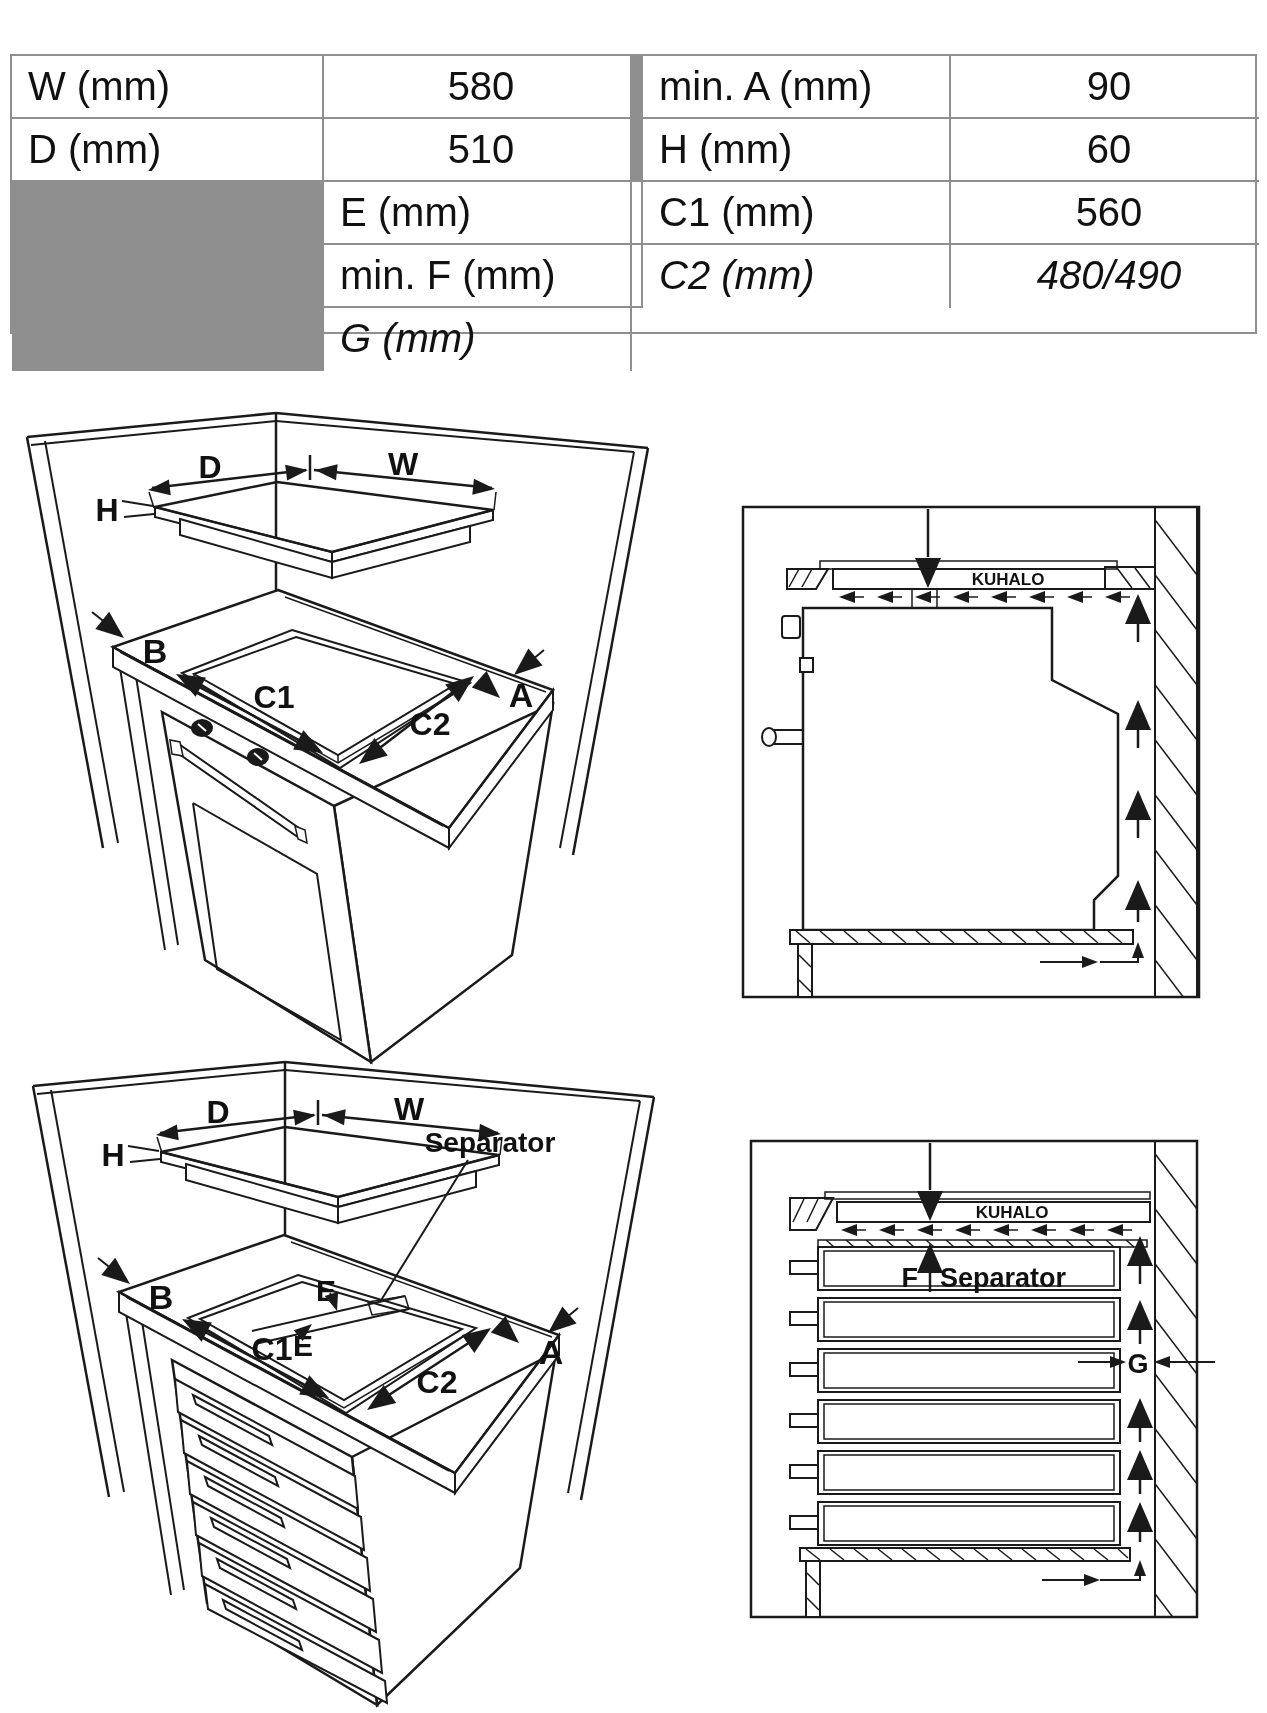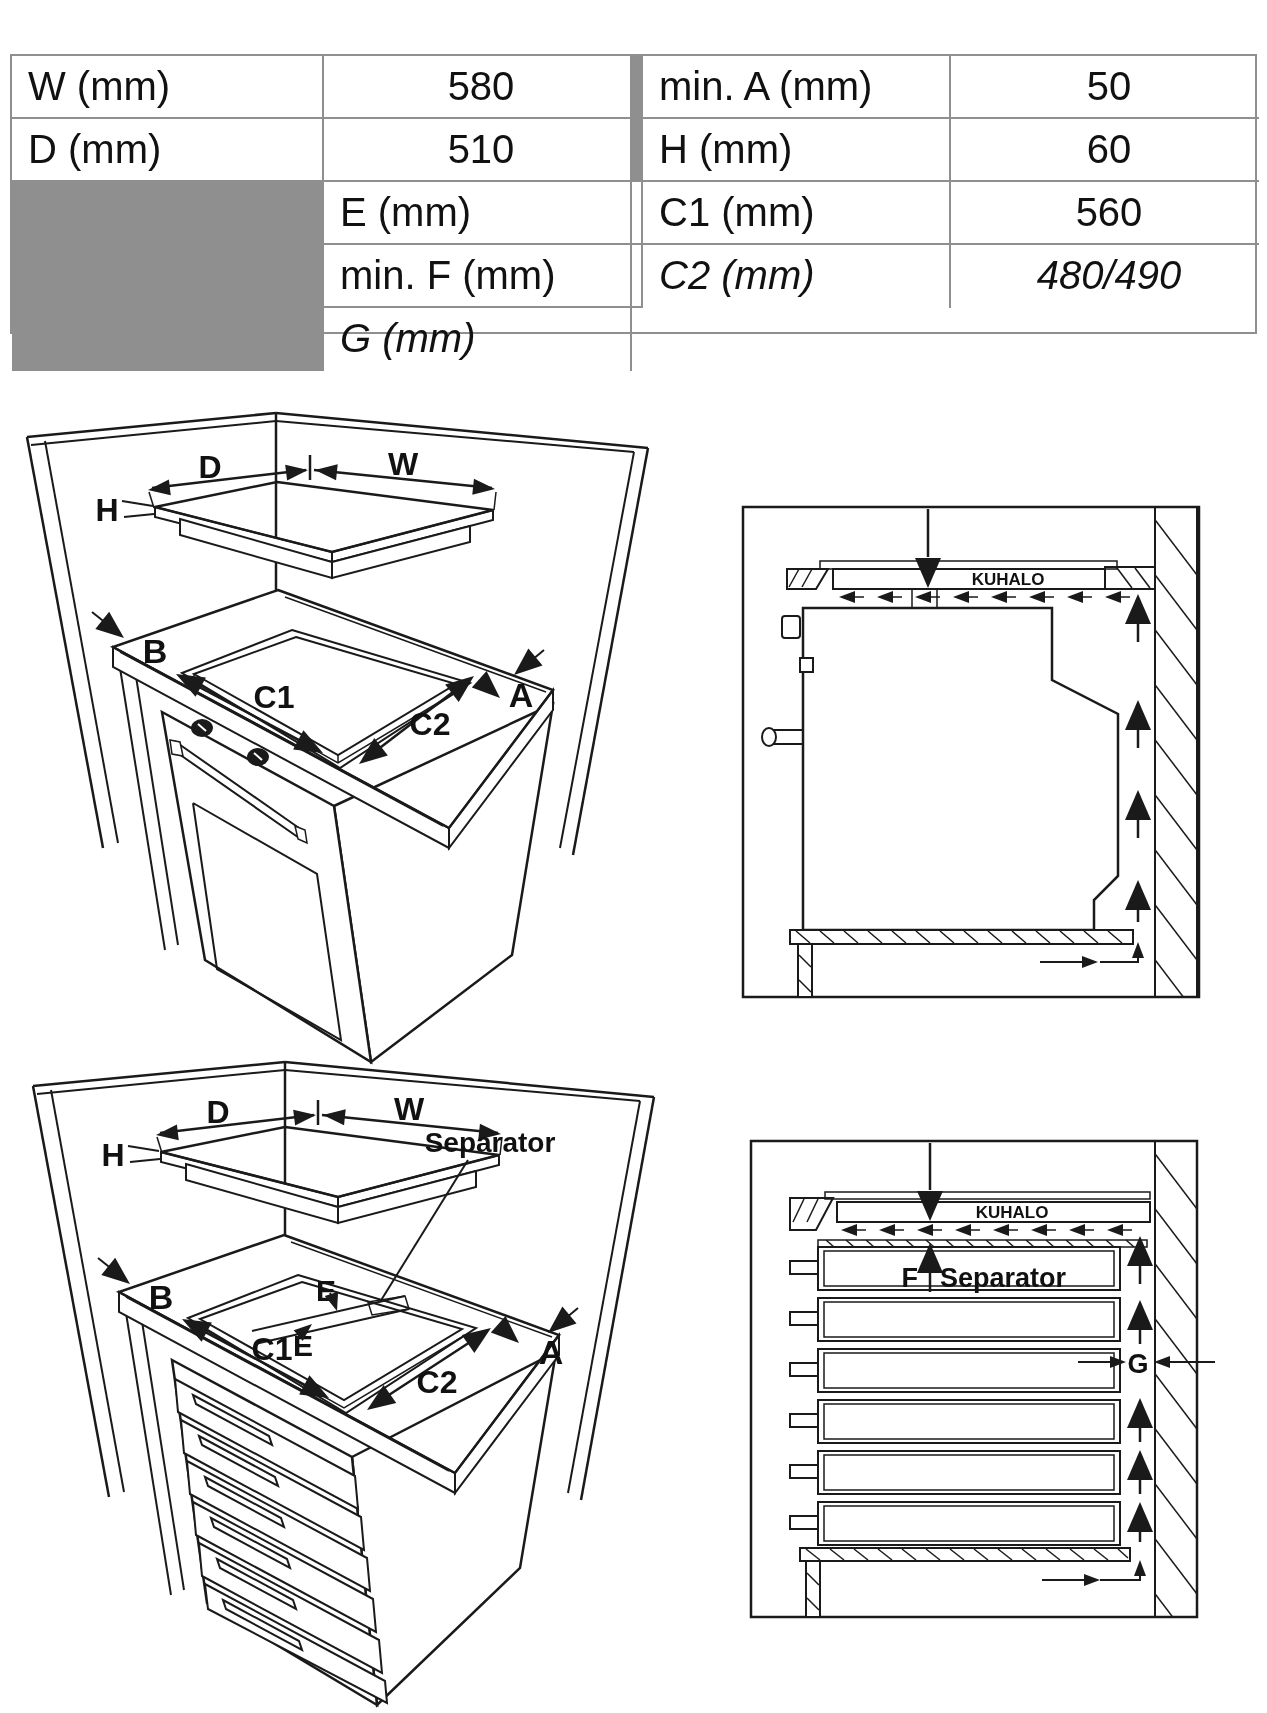--- a/index.html
+++ b/index.html
@@ -25,21 +25,21 @@
 </head>
 <body>
 
 <div id="stage">
 
   <div class="spec">
     <div class="c lab">W (mm)</div>
     <div class="c val">580</div>
     <div class="c div"></div>
     <div class="c lab">min. A (mm)</div>
-    <div class="c val">50</div>
+    <div class="c val">90</div>
 
     <div class="c lab">D (mm)</div>
     <div class="c val">510</div>
     <div class="c div"></div>
 
     <div class="c lab">H (mm)</div>
     <div class="c val">60</div>
     <div class="c div"></div>
     <div class="c lab">E (mm)</div>
     <div class="c val">10</div>

